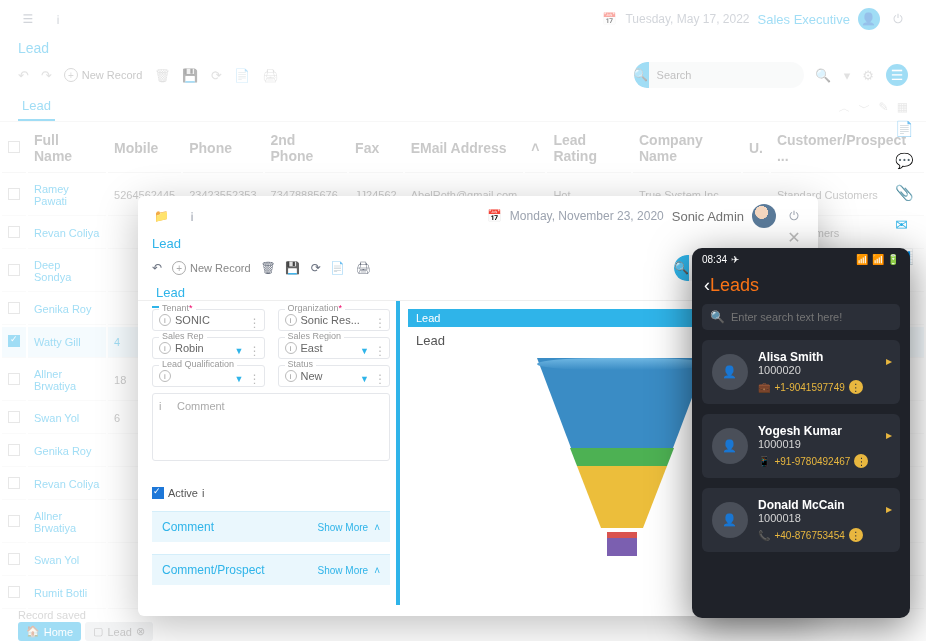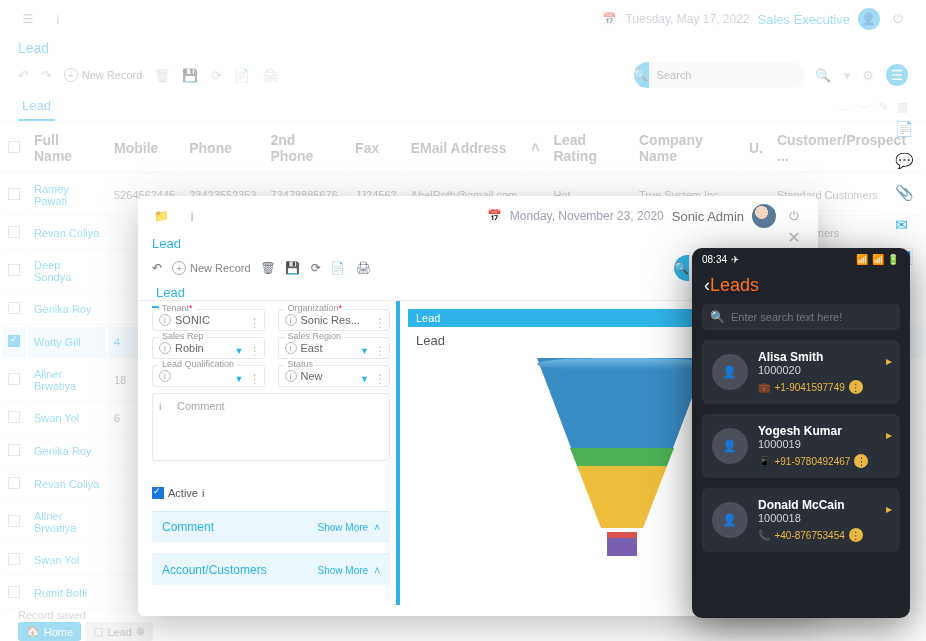--- a/index.html
+++ b/index.html
@@ -457,21 +457,21 @@
           <span class="info" style="width:12px;height:12px">i</span>
       </div>
       <div class="accordion">
         <span>Comment</span>
         <span class="more">
             <span>Show More</span> 
             <span>˄</span>
           </span>
       </div>
       <div class="accordion">
-        <span>Account/Customers</span>
+        <span>Comment/Prospect</span>
         <span class="more">
             <span>Show More</span> 
             <span>˄</span>
           </span>
       </div>
     </div>
     <div class="m-right">
       <div class="hdr">Lead</div>
       <div class="sub">Lead</div>
       <div class="funnel">

